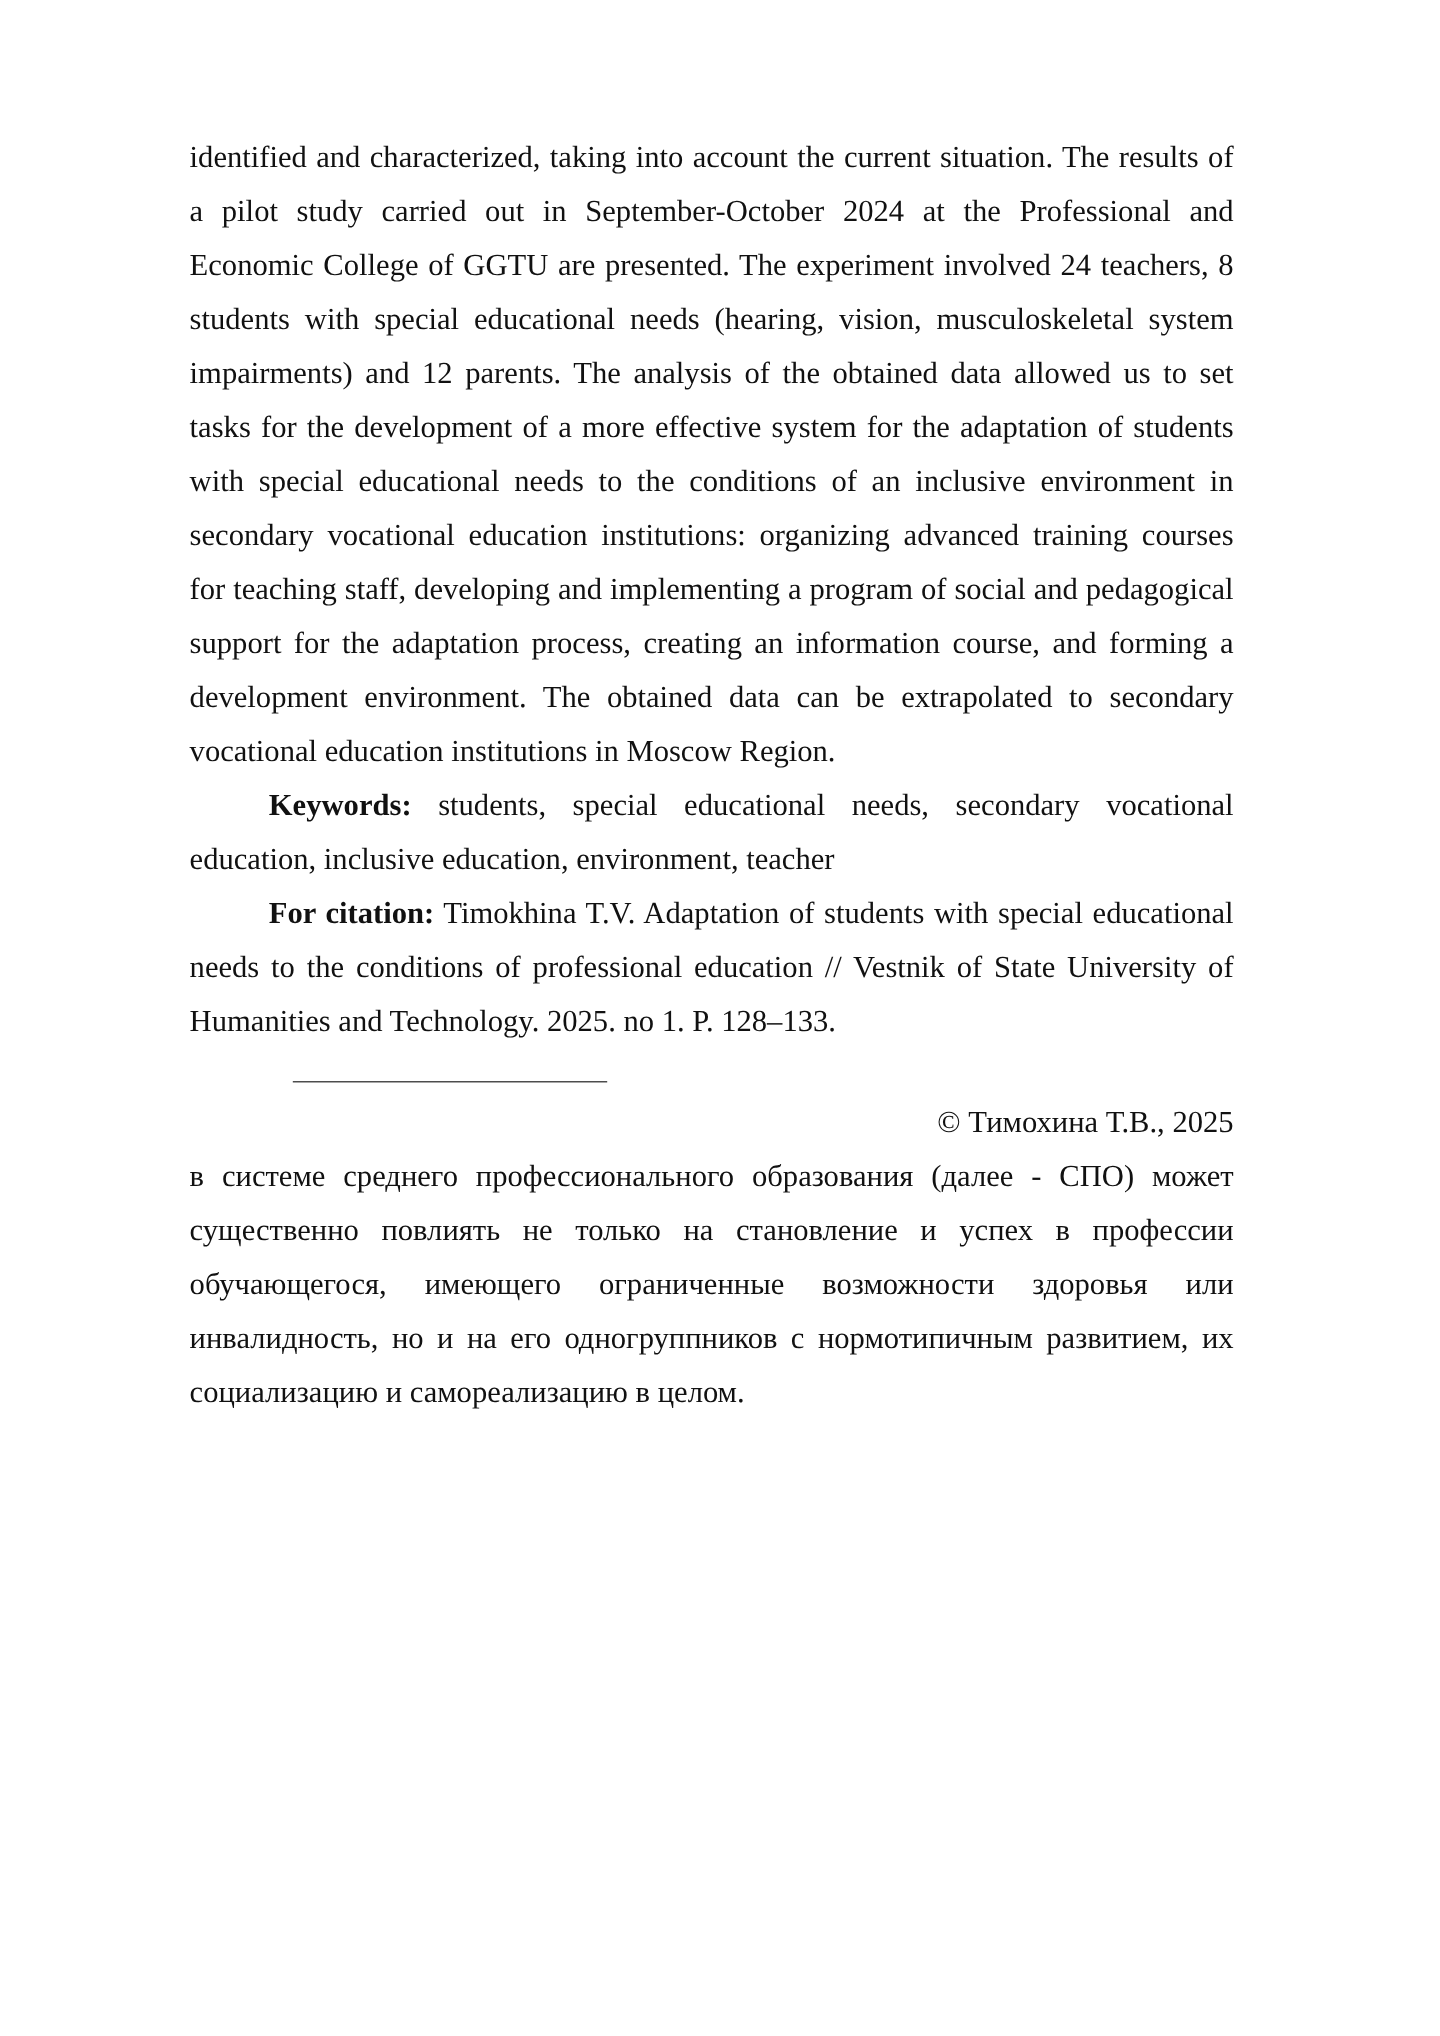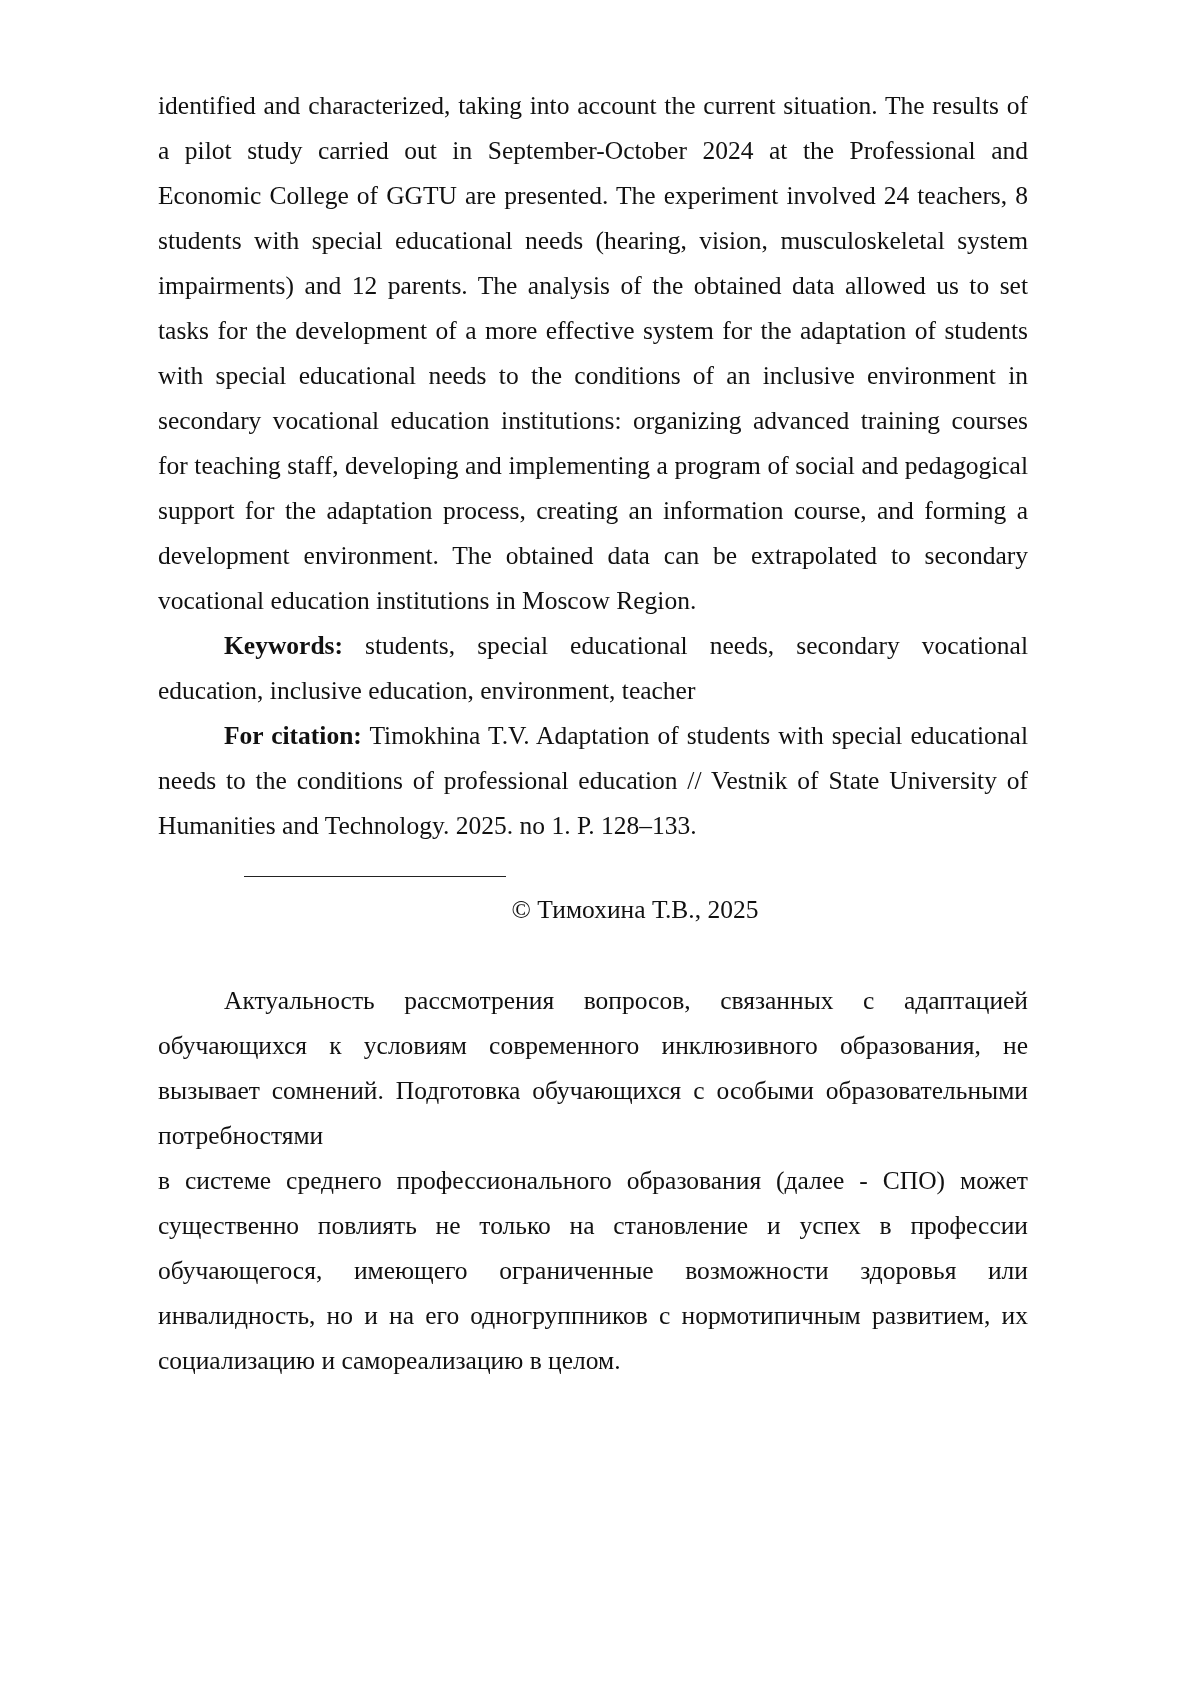--- a/index.html
+++ b/index.html
@@ -11,21 +11,21 @@
       width: 1200px;
       height: 1697px;
       position: relative;
       overflow: hidden;
       color: #111111;
       font-family: "Liberation Serif", serif;
     }
     .page {
       position: absolute;
       left: 158px;
-      top: 83px;
+      top: 108px;
       width: 870px;
       font-size: 25.5px;
       line-height: 45px;
     }
     p {
       margin: 0;
       text-align: justify;
     }
     .indent {
       text-indent: 66px;
@@ -36,21 +36,21 @@
     .rule {
       margin-left: 86px;
       margin-top: 28px;
       width: 262px;
       height: 0;
       border-top: 1.5px solid #222222;
     }
     .copyright {
       margin-left: 84px;
       margin-top: 10px;
-      text-align: center;
+      text-align: right;
     }
     .body-ru {
       margin-top: 46px;
     }
     .last-left {
       text-align-last: left;
     }
   </style>
 </head>
 <body>
@@ -58,15 +58,14 @@
 <div class="page">
   <p class="last-left">identified and characterized, taking into account the current situation. The results of a pilot study carried out in September-October 2024 at the Professional and Economic College of GGTU are presented. The experiment involved 24 teachers, 8 students with special educational needs (hearing, vision, musculoskeletal system impairments) and 12 parents. The analysis of the obtained data allowed us to set tasks for the development of a more effective system for the adaptation of students with special educational needs to the conditions of an inclusive environment in secondary vocational education institutions: organizing advanced training courses for teaching staff, developing and implementing a program of social and pedagogical support for the adaptation process, creating an information course, and forming a development environment. The obtained data can be extrapolated to secondary vocational education institutions in Moscow Region.</p>
 
   <p class="indent last-left"><span class="lead">Keywords:</span><span> students, special educational needs, secondary vocational education, inclusive education, environment, teacher</span></p>
 
   <p class="indent last-left"><span class="lead">For citation:</span><span> Timokhina T.V. Adaptation of students with special educational needs to the conditions of professional education // Vestnik of State University of Humanities and Technology. 2025. no 1. P. 128–133.</span></p>
 
   <div class="rule"></div>
   <p class="copyright">© Тимохина Т.В., 2025</p>
 
-  <p class="indent body-ru last-left">Актуальность рассмотрения вопросов, связанных с адаптацией обучающихся к условиям современного инклюзивного образования, не вызывает сомнений. Подготовка обучающихся с особыми образовательными потребностями</p>
   <p class="last-left">в системе среднего профессионального образования (далее - СПО) может существенно повлиять не только на становление и успех в профессии обучающегося, имеющего ограниченные возможности здоровья или инвалидность, но и на его одногруппников с нормотипичным развитием, их социализацию и самореализацию в целом.</p>
 </div>
 
 </body></html>

